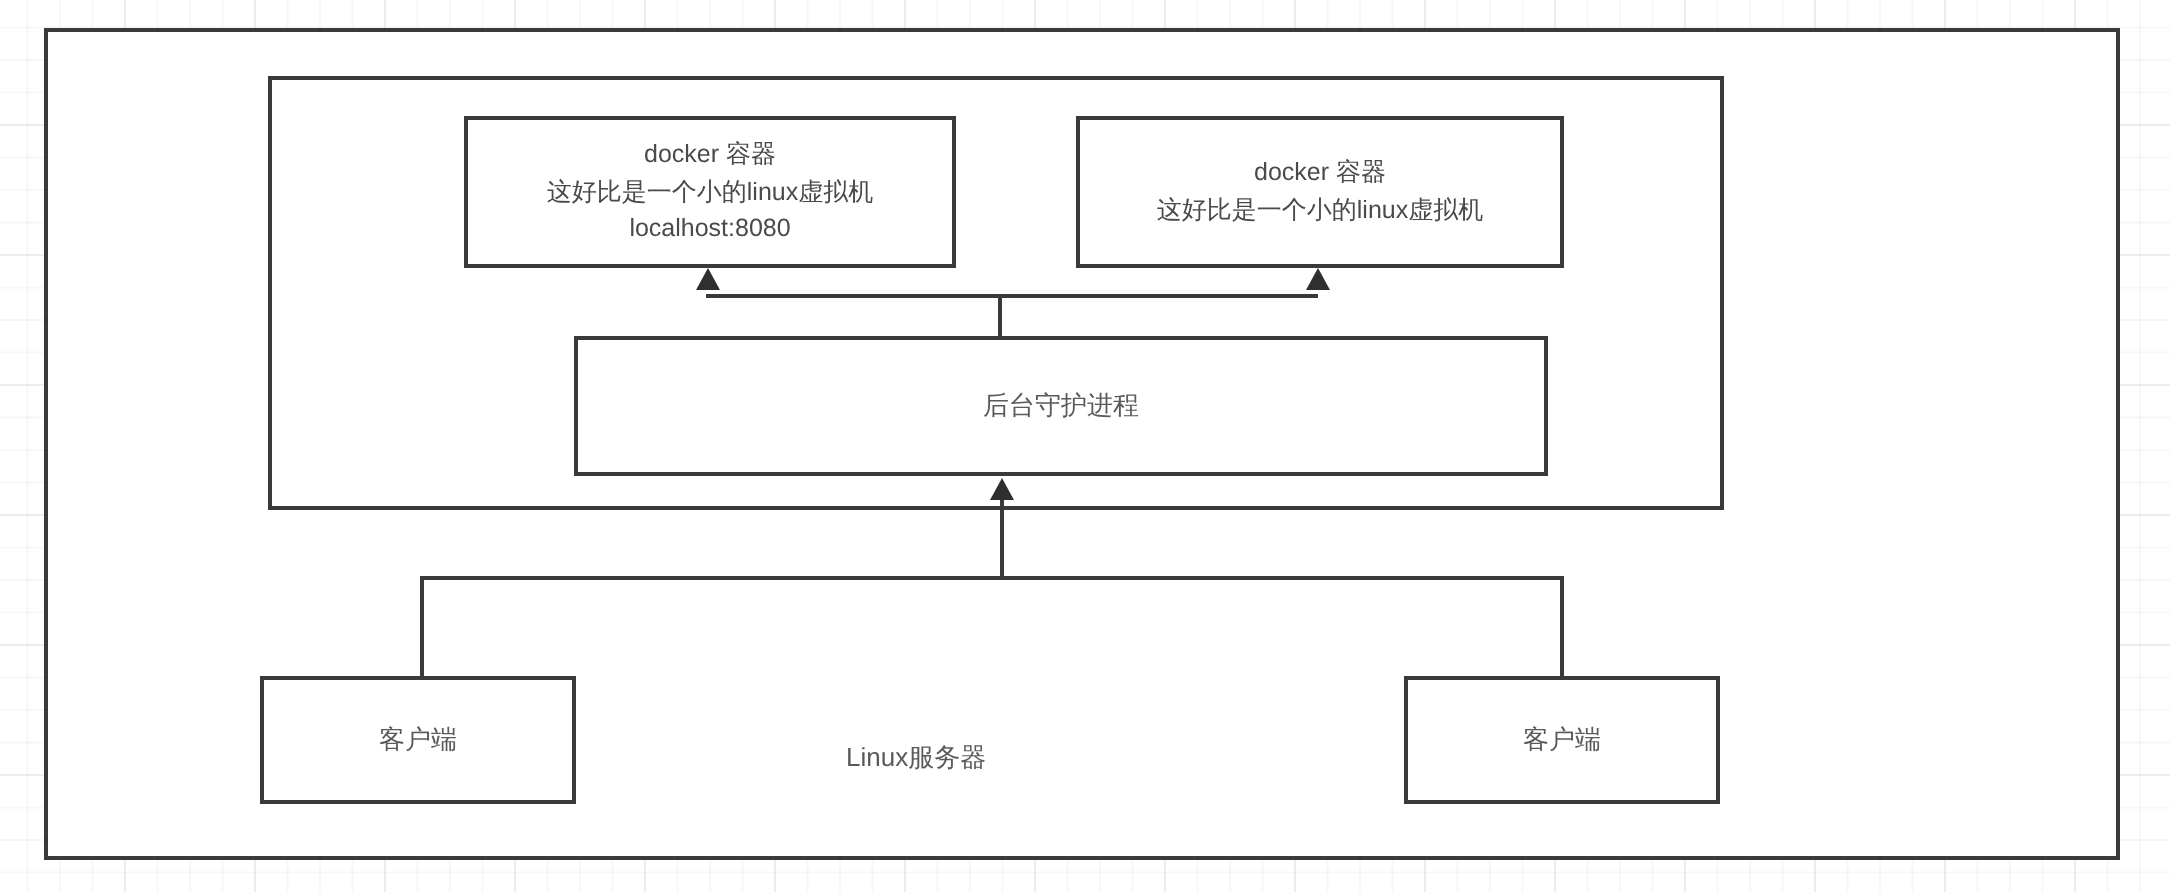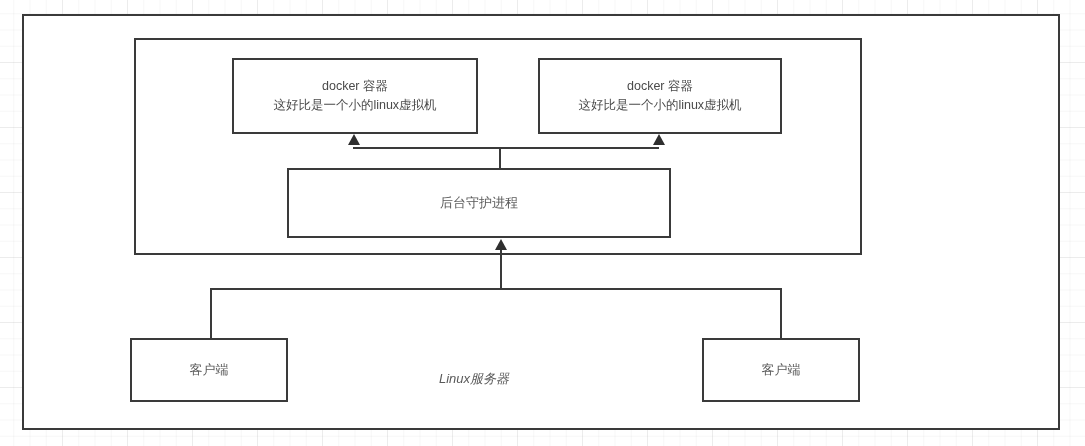--- a/index.html
+++ b/index.html
@@ -74,48 +74,49 @@
 <div id="canvas">
 
   <div class="box" style="left:22px; top:14px; width:1038px; height:416px;"></div>
 
   <div class="box" style="left:134px; top:38px; width:728px; height:217px;"></div>
 
   <div class="box" style="left:232px; top:58px; width:246px; height:76px;">
     <div class="label-stack">
       <span class="ln">docker 容器</span>
       <span class="ln">这好比是一个小的linux虚拟机</span>
+      <span class="ln">localhost:8080</span>
     </div>
   </div>
 
   <div class="box" style="left:538px; top:58px; width:244px; height:76px;">
     <div class="label-stack">
       <span class="ln">docker 容器</span>
       <span class="ln">这好比是一个小的linux虚拟机</span>
     </div>
   </div>
 
   <div class="hline" style="left:353px; top:147px; width:306px;"></div>
   <div class="vline" style="left:499px; top:147px; height:23px;"></div>
   <div class="arrow-up" style="left:348px; top:134px;"></div>
   <div class="arrow-up" style="left:653px; top:134px;"></div>
 
-  <div class="box" style="left:287px; top:168px; width:384px; height:70px;">
+  <div class="box" style="left:287px; top:168px; width:487px; height:70px;">
     <span class="plain-label" style="position:static;">后台守护进程</span>
   </div>
 
   <div class="arrow-up" style="left:495px; top:239px;"></div>
   <div class="vline" style="left:500px; top:250px; height:39px;"></div>
   <div class="hline" style="left:210px; top:288px; width:572px;"></div>
   <div class="vline" style="left:210px; top:288px; height:50px;"></div>
   <div class="vline" style="left:780px; top:288px; height:50px;"></div>
 
   <div class="box" style="left:130px; top:338px; width:158px; height:64px;">
     <span class="plain-label" style="position:static;">客户端</span>
   </div>
 
   <div class="box" style="left:702px; top:338px; width:158px; height:64px;">
     <span class="plain-label" style="position:static;">客户端</span>
   </div>
 
-  <span class="plain-label" style="left:439px; top:370px;font-style:italic;">Linux服务器</span>
+  <span class="plain-label" style="left:423px; top:370px;">Linux服务器</span>
 
 </div>
 
 </body></html>

